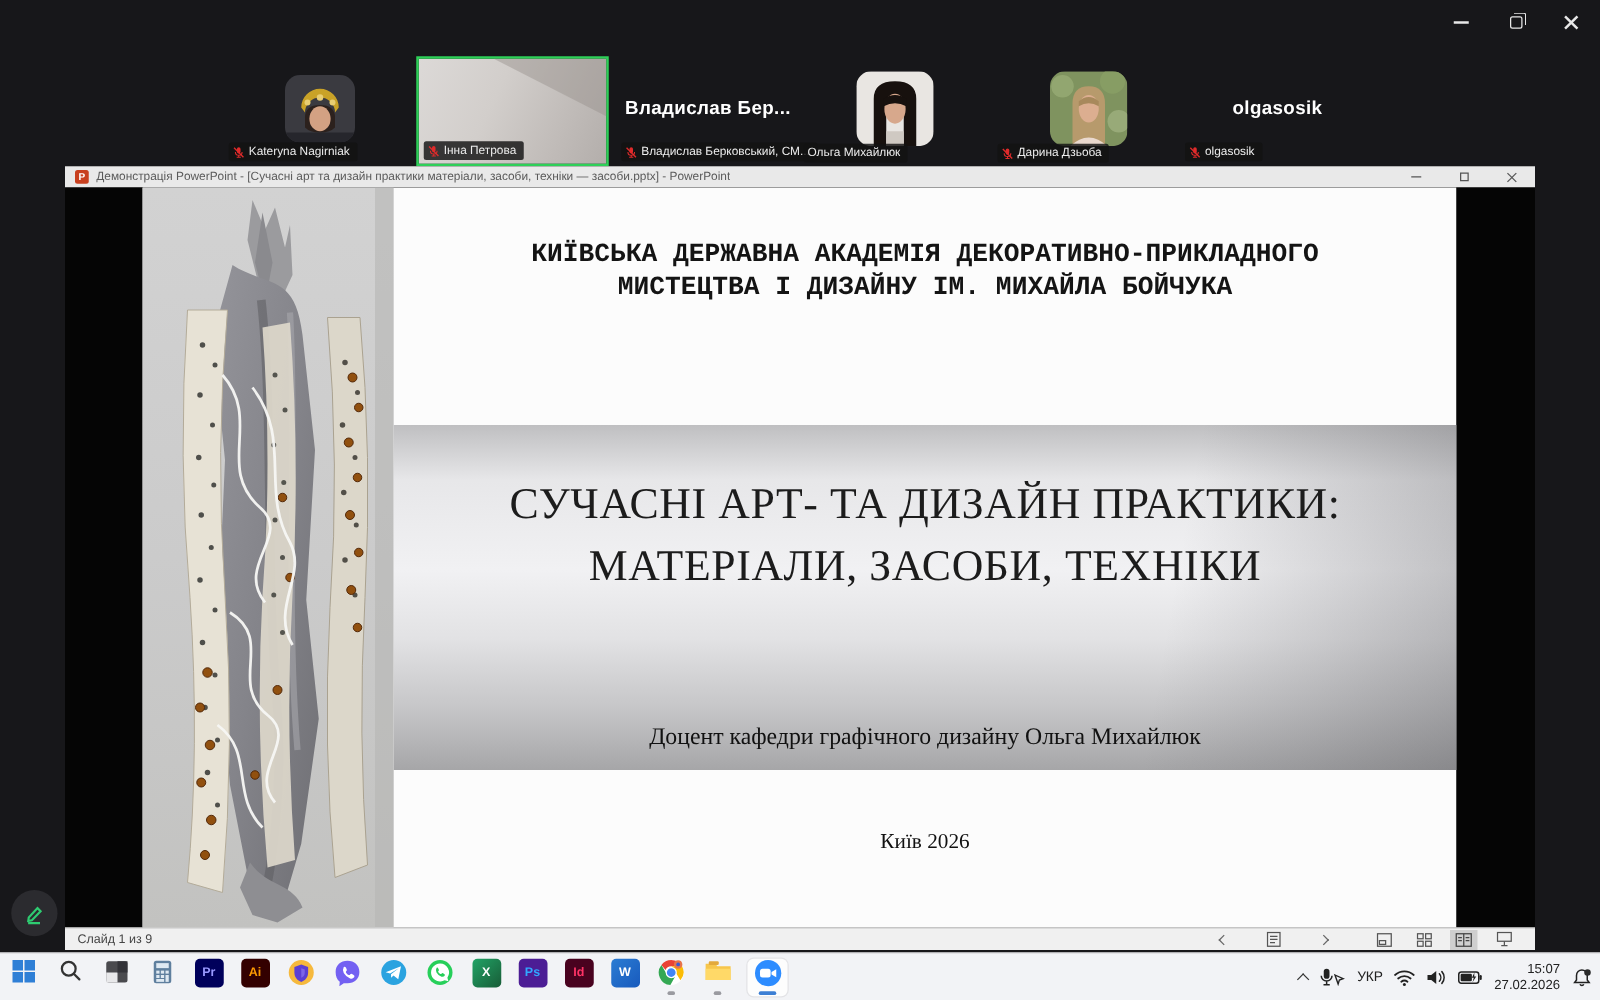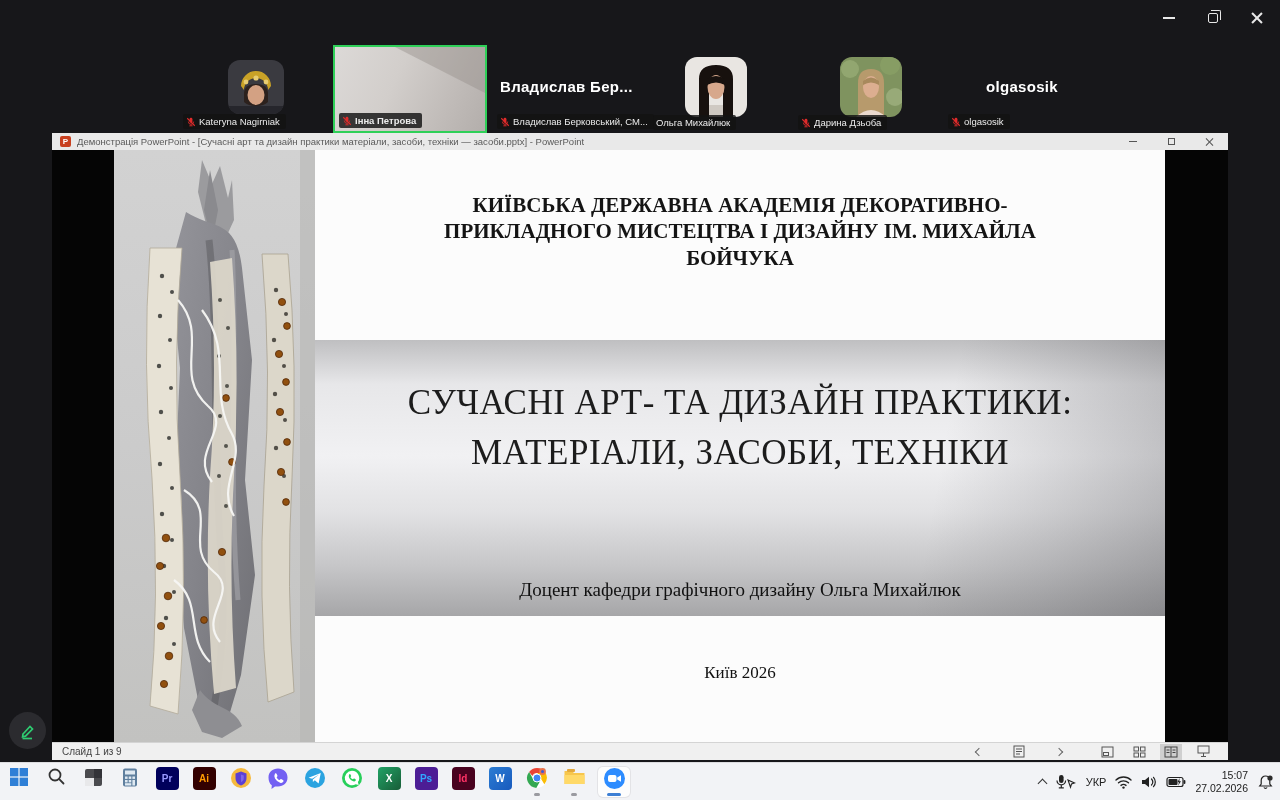--- a/index.html
+++ b/index.html
@@ -15,40 +15,40 @@
   .zclose { position:relative; width:12px; height:12px; }
   .zclose:before,.zclose:after { content:""; position:absolute; left:5px; top:-1px; width:2px; height:14px; background:#e8e8e8; }
   .zclose:before { transform:rotate(45deg);} .zclose:after { transform:rotate(-45deg);}
 
   
   .tile { position:absolute; }
   .avatar-box { border-radius:12px; overflow:hidden; }
   .pill { position:absolute; display:inline-flex; align-items:center; gap:3px; background:rgba(18,18,18,.82); color:#ececec; font-size:9.5px; padding:2px 6px 2px 3px; border-radius:2px; white-space:nowrap; }
   .mic-ic { width:10px; height:10px; flex:0 0 auto; }
   .bigname { color:#fff; font-weight:bold; font-size:15px; letter-spacing:.3px; white-space:nowrap; }
-  .video-tile { background:linear-gradient(115deg,#dcd9d7 0%,#d2cecb 40%,#c0bbb8 75%,#b3aeab 100%); border:2px solid #2ed058; position:relative;font-weight:bold; }
+  .video-tile { background:linear-gradient(115deg,#dcd9d7 0%,#d2cecb 40%,#c0bbb8 75%,#b3aeab 100%); border:2px solid #2ed058; position:relative; }
   .video-tile .ceil { position:absolute; right:0; top:0; width:0; height:0; border-top:46px solid rgba(150,144,140,.45); border-left:90px solid transparent; }
 
   
   .ppt { position:absolute; left:52px; top:133px; width:1176px; height:627px; background:#000; }
   .ppt-titlebar { position:absolute; left:0; top:0; width:100%; height:17px; background:#e9e9e9; display:flex; align-items:center; }
   .ppt-logo { width:11px; height:11px; margin:0 6px 0 8px; background:#c8401f; border-radius:2px; color:#fff; font-size:8px; font-weight:bold; display:flex; align-items:center; justify-content:center; }
   .ppt-title { font-size:9.5px; color:#5a5a5a; white-space:nowrap; overflow:hidden; }
   .ppt-ctrls { margin-left:auto; display:flex; height:100%; }
   .pbtn { width:38px; height:100%; display:flex; align-items:center; justify-content:center; color:#555; }
   .pmin { width:8px; border-top:1px solid #555; }
   .prest { width:7px; height:7px; border:1px solid #555; }
   .pclose { position:relative; width:8px; height:8px; }
   .pclose:before,.pclose:after{ content:""; position:absolute; left:3.5px; top:-1px; width:1px; height:10px; background:#555;}
   .pclose:before{transform:rotate(45deg);} .pclose:after{transform:rotate(-45deg);}
 
   .ppt-content { position:absolute; left:0; top:17px; width:1176px; height:592px; background:#050505; }
   .slide { position:absolute; left:62px; top:0; width:1051px; height:592px; background:#fcfcfc; }
   .artwork { position:absolute; left:0; top:0; width:201px; height:592px; }
-  .institution { position:absolute; left:201px; top:42px; width:850px; text-align:center; font-family:Liberation Serif, serif; font-weight:bold; font-size:21px; line-height:1.25; color:#141414; padding:0 76px; }
+  .institution { position:absolute; left:201px; top:42px; width:850px; text-align:center; font-family:Liberation Mono, monospace; font-weight:bold; font-size:21px; line-height:1.25; color:#141414; padding:0 76px; }
   .band { position:absolute; left:201px; top:190px; width:850px; height:276px;
           background:linear-gradient(to bottom,#bfbfc1 0,#e7e7e9 16%,#f1f1f3 42%,#e2e2e4 62%,#c6c6c8 82%,#a6a6a8 100%); }
   .band:after { content:""; position:absolute; inset:0; background:linear-gradient(100deg, rgba(0,0,0,0) 72%, rgba(95,95,100,.18) 86%, rgba(75,75,80,.32) 100%); }
   .slide-title { position:absolute; left:0; top:38px; width:100%; text-align:center; font-family:"Liberation Serif", serif; font-size:35px; line-height:1.43; color:#1c1c1c; letter-spacing:.5px; z-index:2; }
   .slide-sub { position:absolute; left:0; top:203px; width:100%; text-align:center; font-family:"Liberation Serif", serif; font-size:19px; color:#111; z-index:2;margin-top:36px; }
   .slide-footer { position:absolute; left:201px; top:513px; width:850px; text-align:center; font-family:"Liberation Serif", serif; font-size:17px; color:#111; }
 
   .ppt-status { position:absolute; left:0; bottom:0; width:100%; height:18px; background:#f0f0f0; border-top:1px solid #d4d4d4; display:flex; align-items:center; font-size:10px; color:#444; }
   .ppt-status .counter { margin-left:10px; }
   .st-group { display:flex; align-items:center; gap:18px; margin-left:auto; }
@@ -142,21 +142,21 @@
   <div class="tile" style="left:643px; top:55px; width:120px; height:78px;">
     <div class="avatar-box" style="position:absolute; left:42px; top:2px; width:62px; height:60px;">
       <svg width="62" height="60" viewBox="0 0 62 60">
         <rect width="62" height="60" fill="#e9e6e2"></rect>
         <path d="M14,60 L14,22 q0,-14 17,-14 q17,0 17,14 L48,60 L38,60 L38,30 L24,30 L24,60 Z" fill="#17110e"></path>
         <ellipse cx="31" cy="30" rx="8.5" ry="12" fill="#d7a88c"></ellipse>
         <path d="M22,22 q9,-6 18,0 l0,6 q-9,-5 -18,0 Z" fill="#17110e"></path>
         <rect x="24" y="48" width="14" height="12" fill="#cfc9c2"></rect>
       </svg>
     </div>
-    <div class="pill" style="left:0px; top:60px;margin-left:10px;">
+    <div class="pill" style="left:0px; top:60px;">
       <span>Ольга Михайлюк</span>
     </div>
   </div>
 
   <div class="tile" style="left:798px; top:55px; width:120px; height:78px;">
     <div class="avatar-box" style="position:absolute; left:42px; top:2px; width:62px; height:60px;">
       <svg width="62" height="60" viewBox="0 0 62 60">
         <rect width="62" height="60" fill="#7f935f"></rect>
         <circle cx="10" cy="12" r="9" fill="#97ab74" opacity=".8"></circle>
           <circle cx="50" cy="8" r="10" fill="#8aa065" opacity=".8"></circle>

